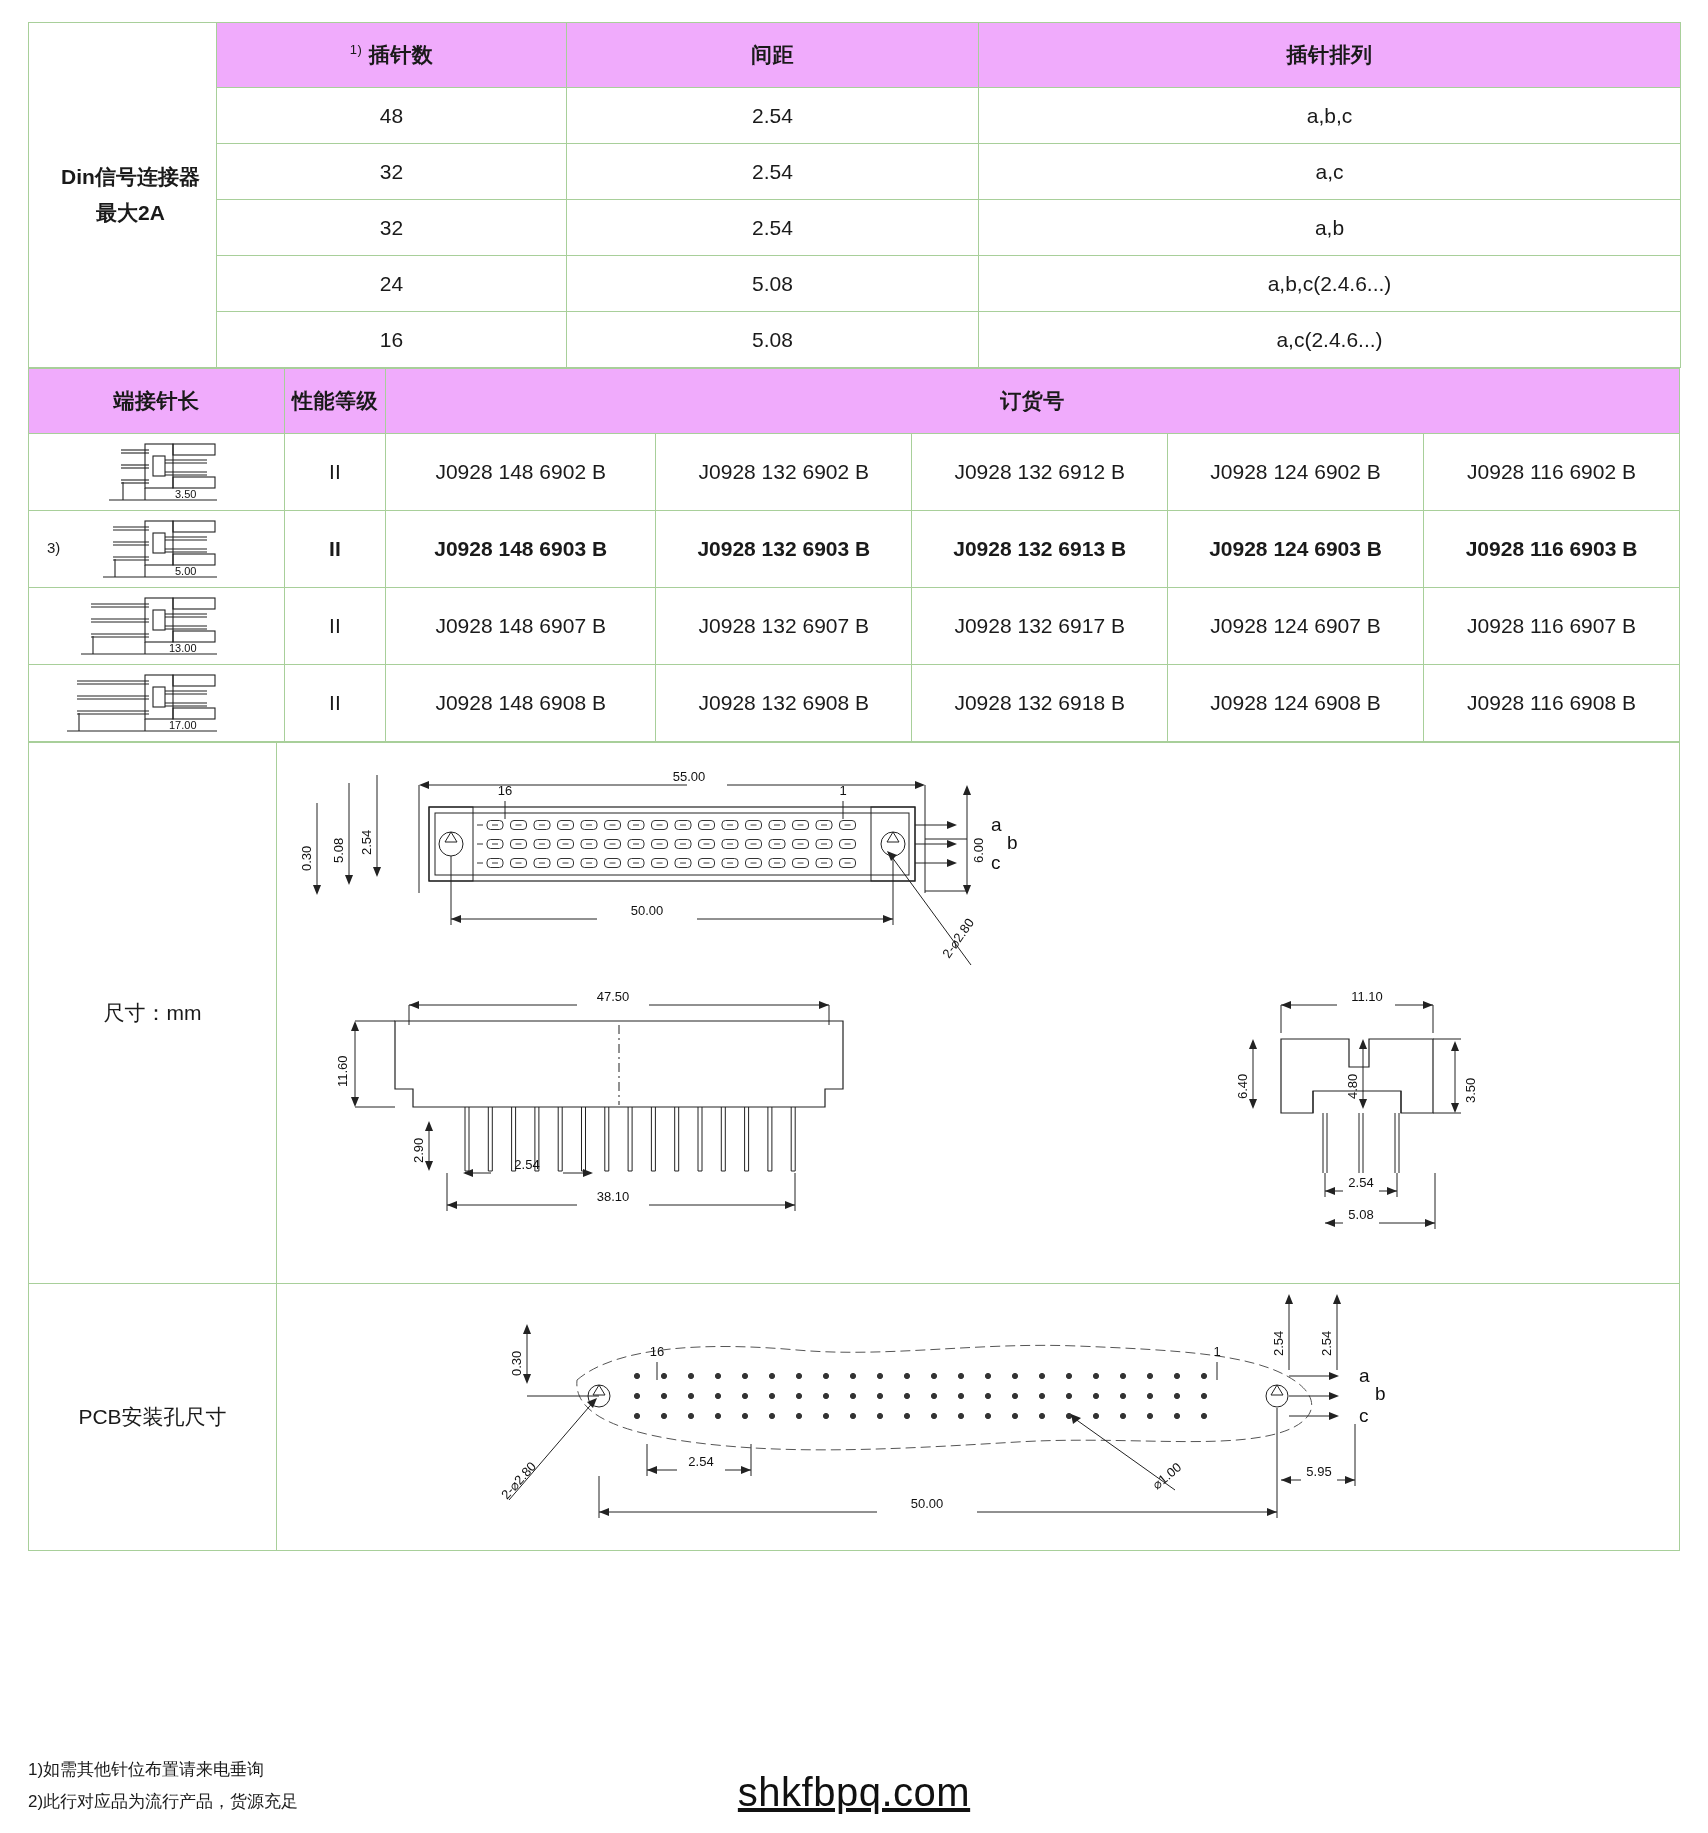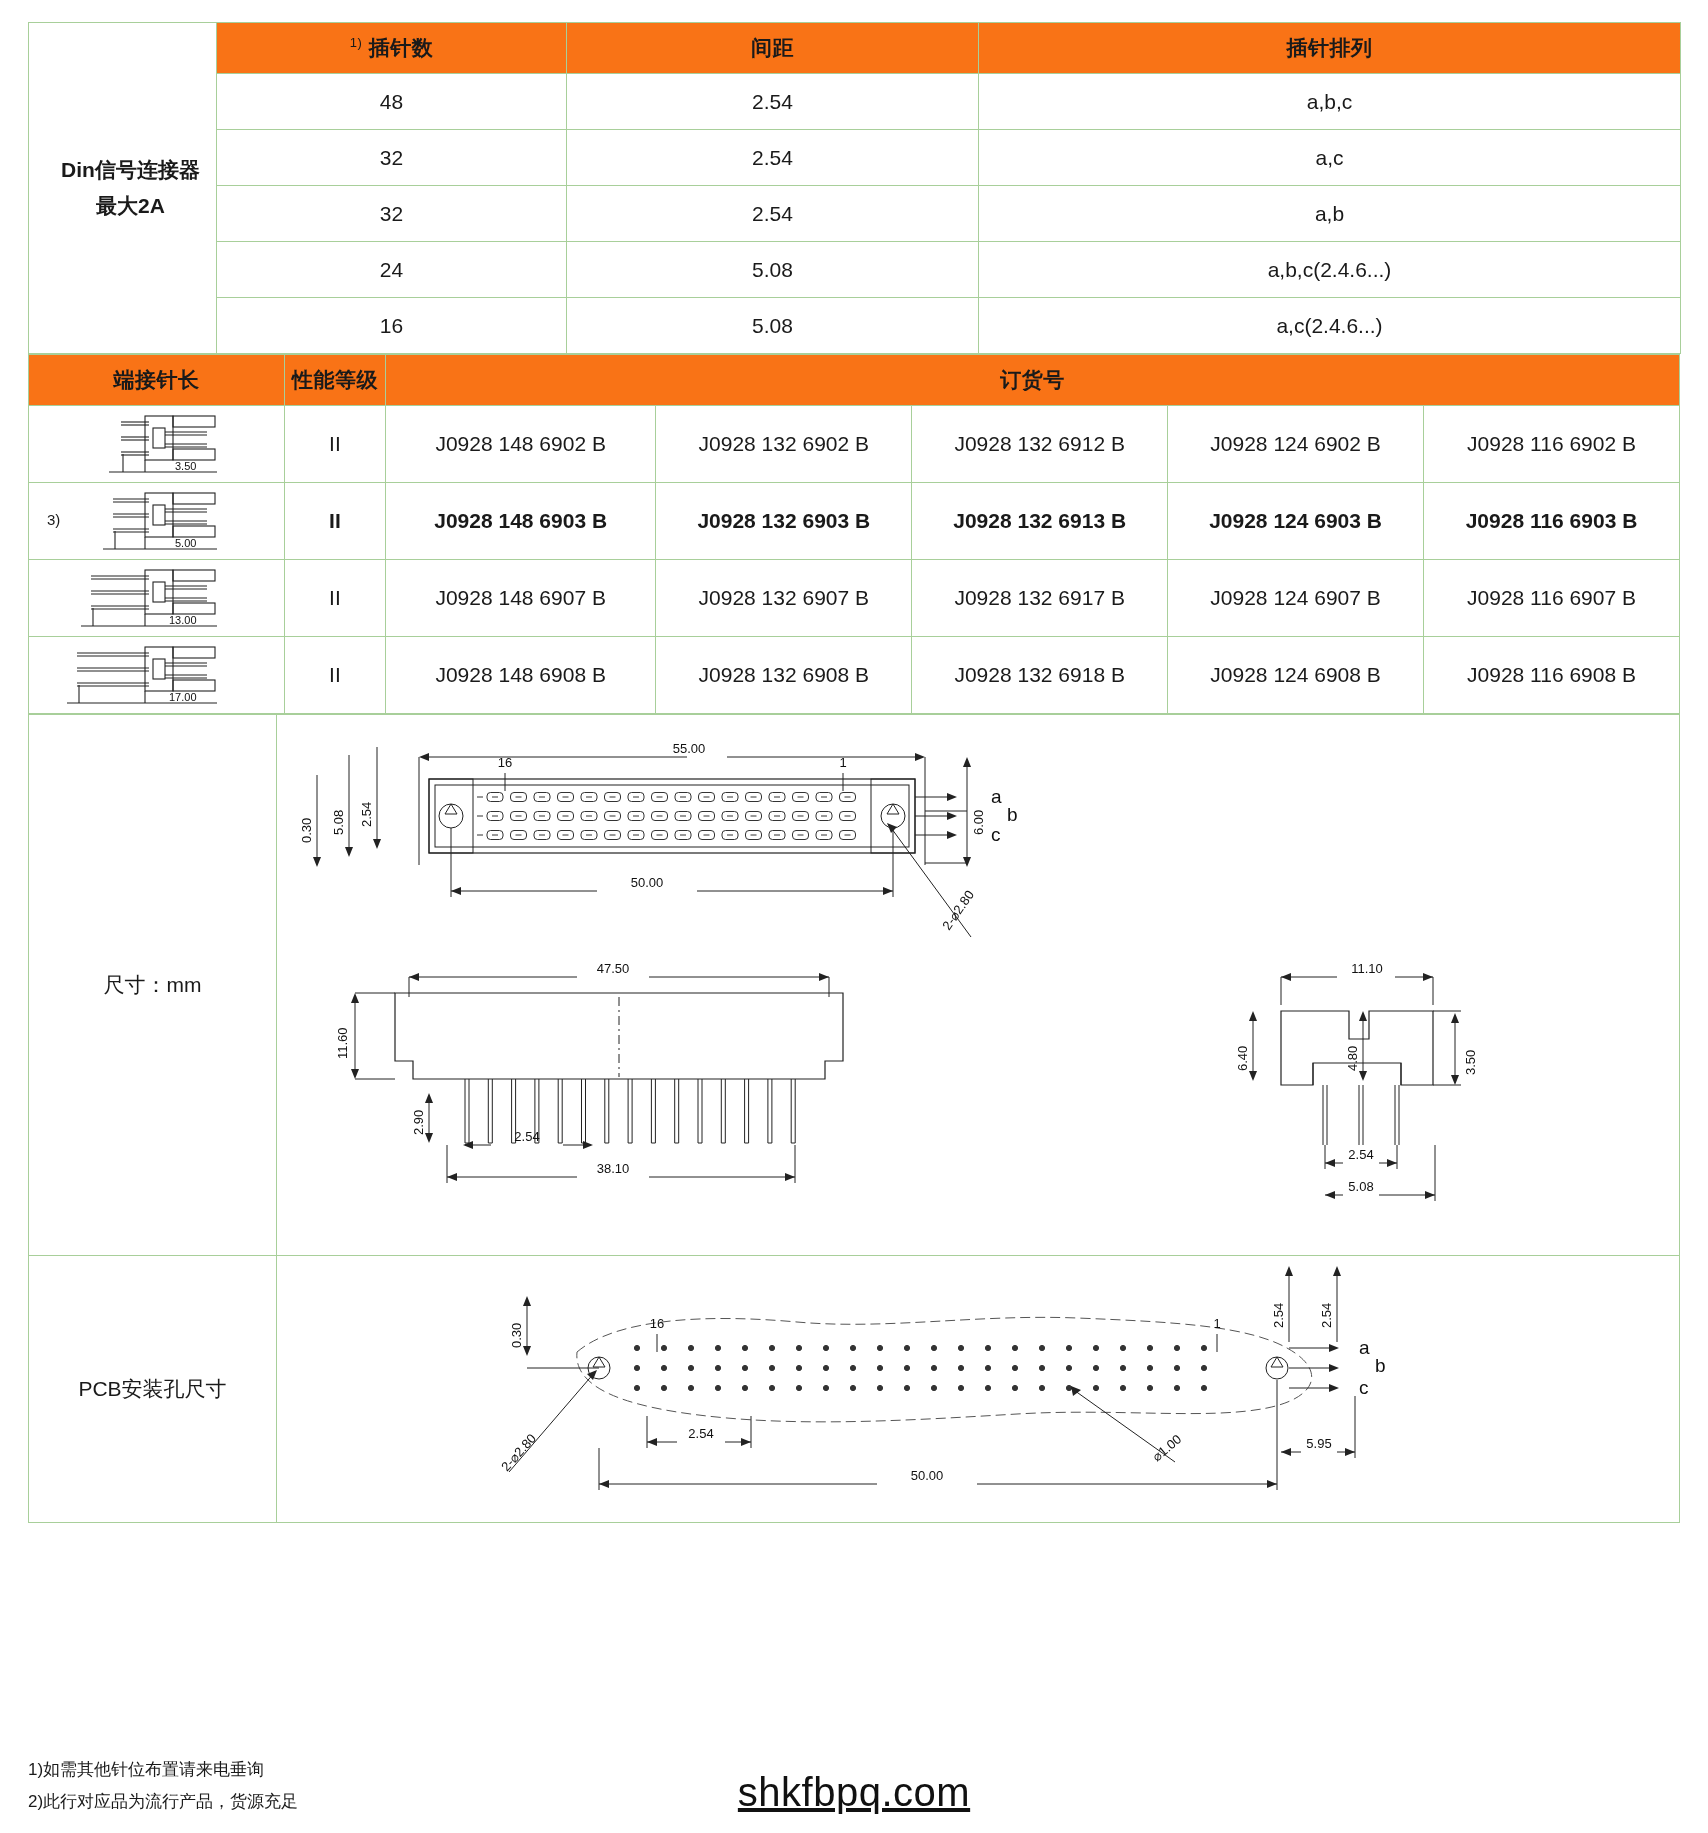--- a/index.html
+++ b/index.html
@@ -9,21 +9,21 @@
     background:#ffffff;
     font-family:"Liberation Sans","DejaVu Sans",sans-serif;
     color:#1a1a1a;
     -webkit-font-smoothing:antialiased;
   }
   .sheet { position:relative; width:1708px; height:1833px; padding:22px 28px 0 28px; }
 
   table { border-collapse:collapse; width:100%; table-layout:fixed; }
   td, th { border:1.5px solid #a8cf9a; padding:0; vertical-align:middle; text-align:center; font-weight:normal; }
 
-  .hdr { background:#f97316; font-size:21px; font-weight:bold; height:51px; letter-spacing:.5px; }
+  .hdr { background:#f0abfc; font-size:21px; font-weight:bold; height:65px; letter-spacing:.5px; }
   .sup { font-size:13px; vertical-align:super; font-weight:normal; }
 
   
   #t1 { }
   #t1 td { height:56px; font-size:21px; }
   .famcell { font-size:21px; font-weight:bold; line-height:1.7; border-right:1.5px solid #a8cf9a;padding-left:16px; }
 
   
   #t2 td { height:77px; font-size:21px; }
   #t2 td.bold { font-weight:bold; }

